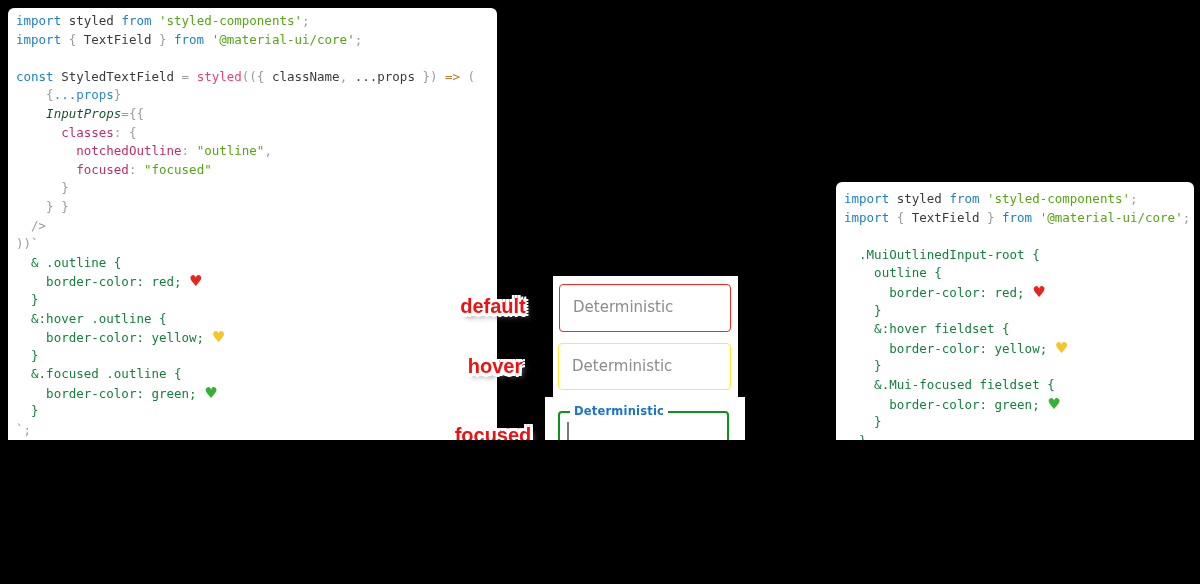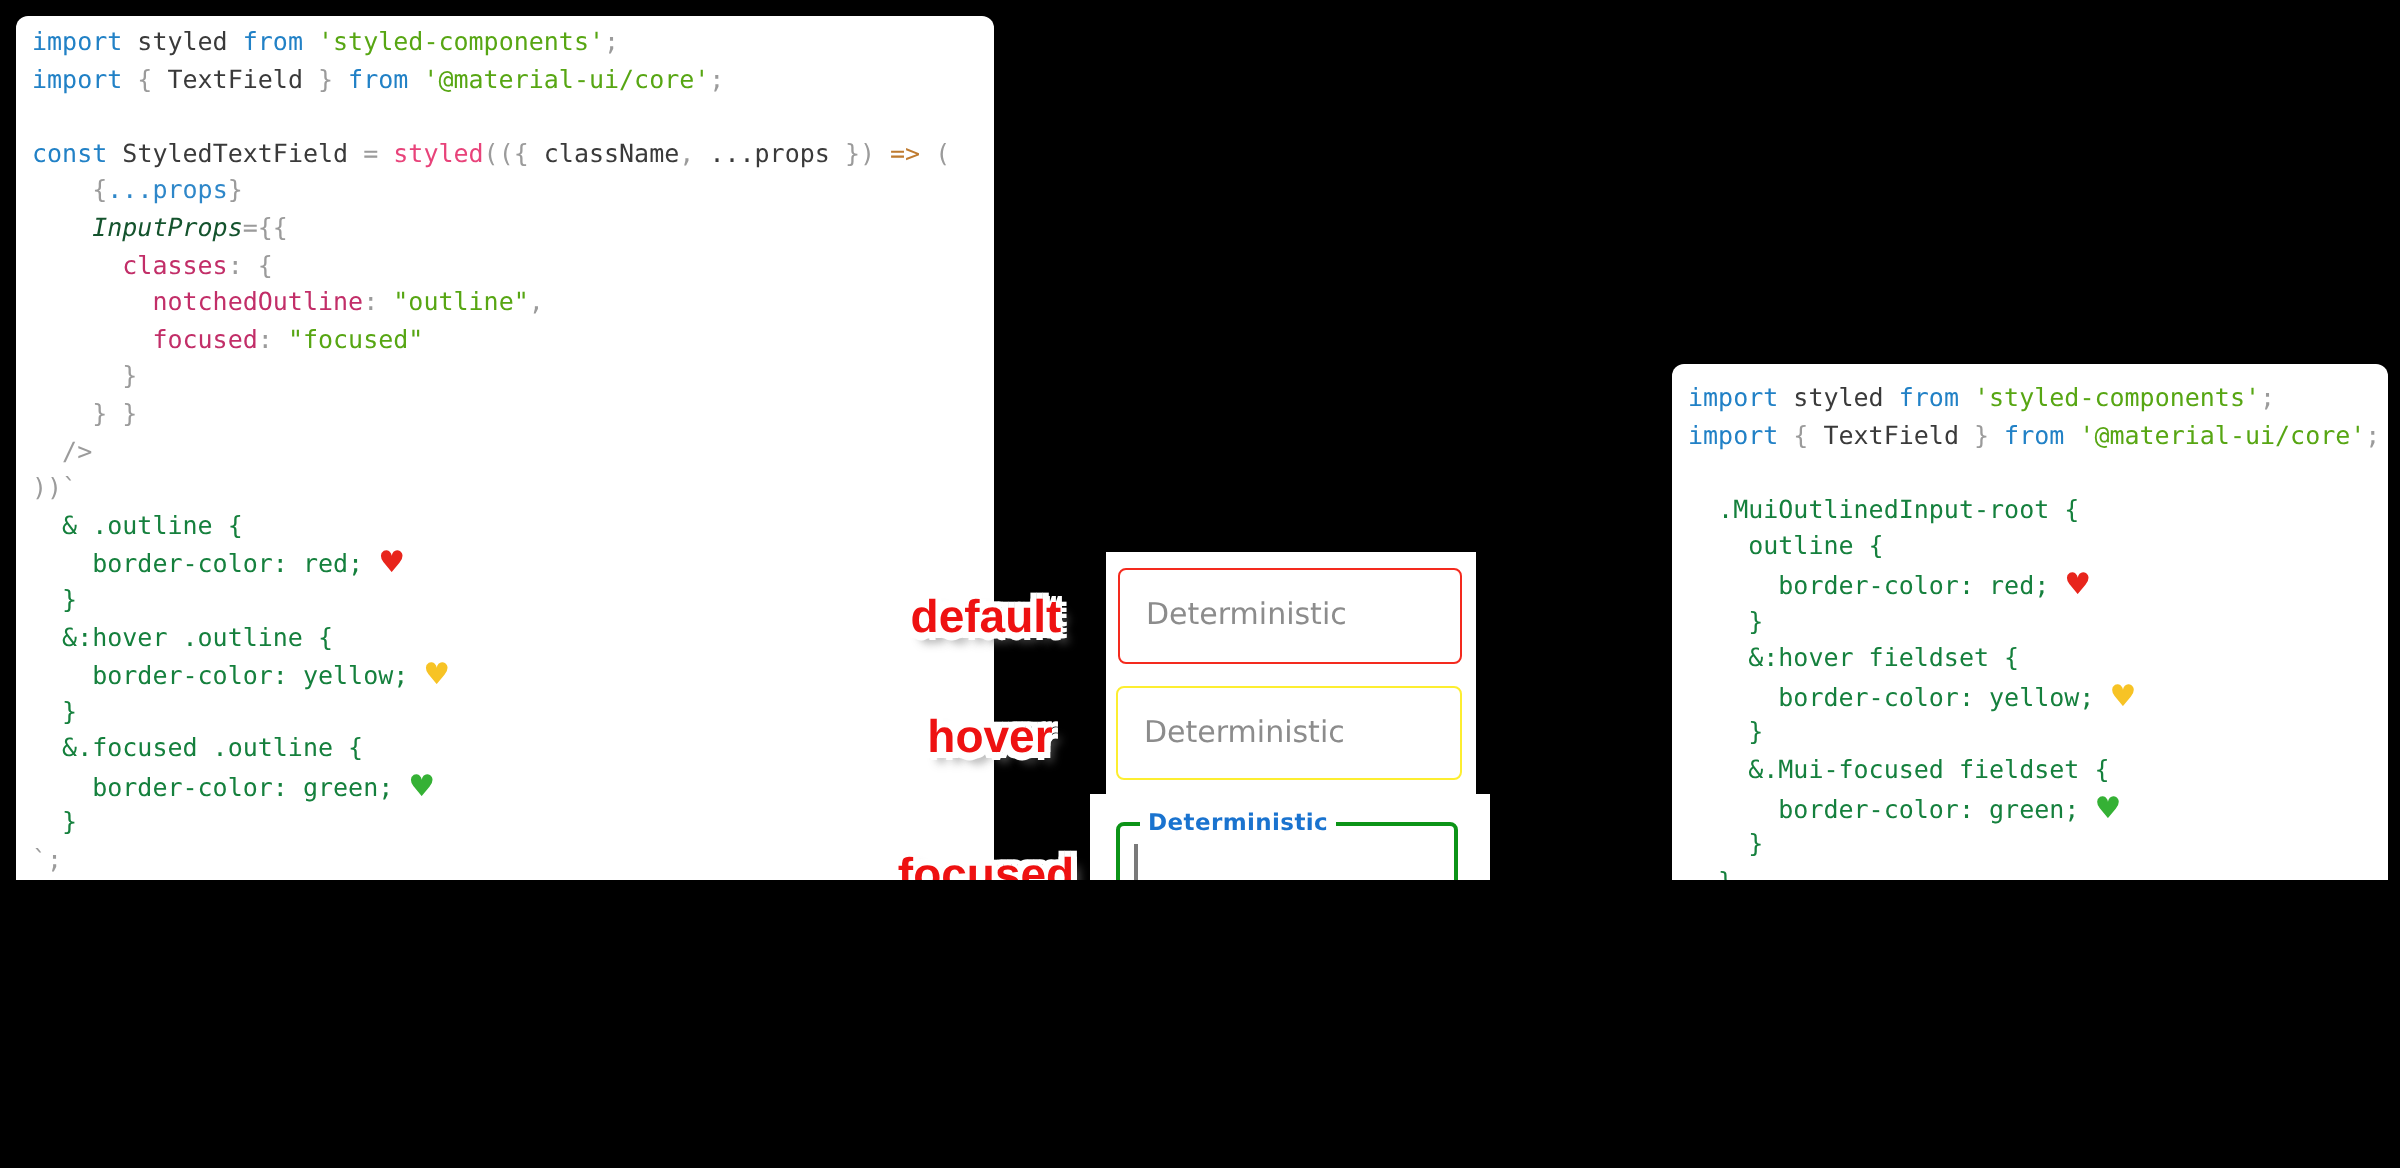--- a/index.html
+++ b/index.html
@@ -39,21 +39,21 @@
   #notch-label{position:absolute;left:10px;top:-9px;background:#fff;padding:0 4px;
                font-size:11.5px;font-weight:bold;color:#1a73cf;letter-spacing:.2px;}
   #caret{position:absolute;left:7px;top:9px;width:2px;height:26px;background:#7a7a7a;}
 
   
   .red-label{position:absolute;color:#ee1111;font-weight:800;text-align:center;
      font-family:"Liberation Sans","DejaVu Sans",sans-serif;
      text-shadow:-3px -3px 0 #fff,3px -3px 0 #fff,-3px 3px 0 #fff,3px 3px 0 #fff,
                  -3px 0 0 #fff,3px 0 0 #fff,0 -3px 0 #fff,0 3px 0 #fff,
                  0 4px 0 #fff,4px 5px 5px rgba(110,110,110,.85);}
-  .state-label{font-size:23px;width:110px;}
+  .state-label{font-size:20px;width:110px;}
   #label-default{left:438px;top:295px;}
   #label-hover{left:440px;top:355px;}
   #label-focused{left:438px;top:424px;}
   .caption-label{font-size:26px;width:160px;}
   #caption-classes{left:58px;top:506px;}
   #caption-globals{left:880px;top:522px;}
 </style>
 </head>
 <body>
 

